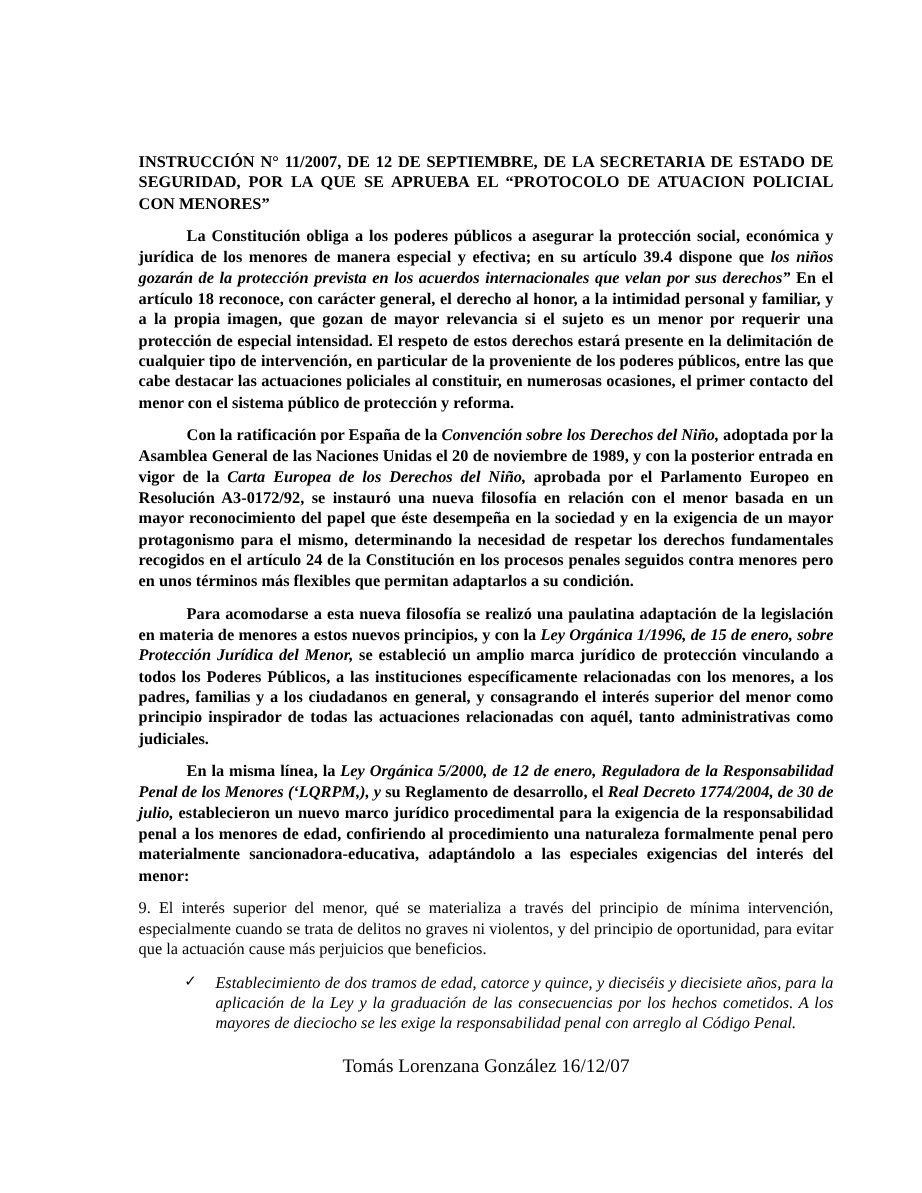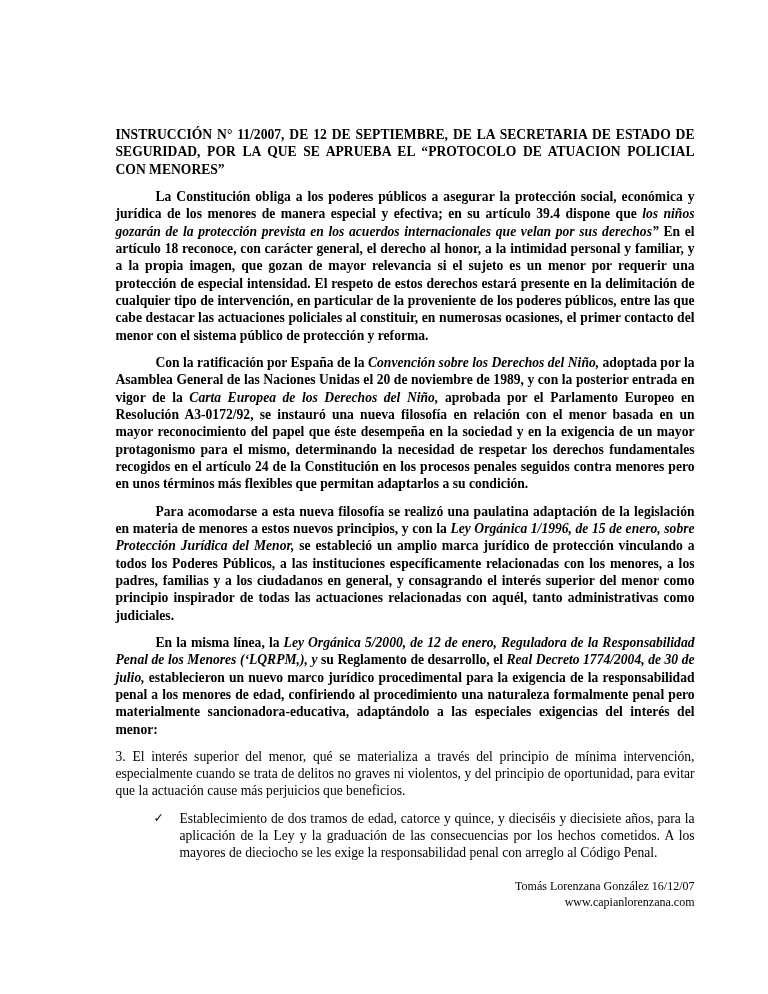--- a/index.html
+++ b/index.html
@@ -45,49 +45,49 @@
   }
   .check {
     flex: 0 0 26px;
     width: 26px;
     font-size: 12.5px;
     padding-top: 1px;
   }
   .bullet-text {
     flex: 1 1 auto;
     text-align: justify;
+    font-style: italic;
   }
   .footer {
-    text-align: right;
-    font-size: 12px;
+    text-align: center;
+    font-size: 16px;
     line-height: 1.35;
     margin-top: 16px;
   }
 </style>
 </head>
 <body>
 
 <div class="page">
 
   <h1 class="title">INSTRUCCIÓN N° 11/2007, DE 12 DE SEPTIEMBRE, DE LA SECRETARIA DE ESTADO DE SEGURIDAD, POR LA QUE SE APRUEBA EL “PROTOCOLO DE ATUACION POLICIAL CON MENORES”</h1>
 
   <p class="para indent"><span>La Constitución obliga a los poderes públicos a asegurar la protección social, económica y jurídica de los menores de manera especial y efectiva; en su artículo 39.4 dispone que </span><span class="italic">los niños gozarán de la protección prevista en los acuerdos internacionales que velan por sus derechos” </span><span>En el artículo 18 reconoce, con carácter general, el derecho al honor, a la intimidad personal y familiar, y a la propia imagen, que gozan de mayor relevancia si el sujeto es un menor por requerir una protección de especial intensidad. El respeto de estos derechos estará presente en la delimitación de cualquier tipo de intervención, en particular de la proveniente de los poderes públicos, entre las que cabe destacar las actuaciones policiales al constituir, en numerosas ocasiones, el primer contacto del menor con el sistema público de protección y reforma.</span></p>
 
   <p class="para indent"><span>Con la ratificación por España de la </span><span class="italic">Convención sobre los Derechos del Niño, </span><span>adoptada por la Asamblea General de las Naciones Unidas el 20 de noviembre de 1989, y con la posterior entrada en vigor de la </span><span class="italic">Carta Europea de los Derechos del Niño, </span><span>aprobada por el Parlamento Europeo en Resolución A3-0172/92, se instauró una nueva filosofía en relación con el menor basada en un mayor reconocimiento del papel que éste desempeña en la sociedad y en la exigencia de un mayor protagonismo para el mismo, determinando la necesidad de respetar los derechos fundamentales recogidos en el artículo 24 de la Constitución en los procesos penales seguidos contra menores pero en unos términos más flexibles que permitan adaptarlos a su condición.</span></p>
 
   <p class="para indent"><span>Para acomodarse a esta nueva filosofía se realizó una paulatina adaptación de la legislación en materia de menores a estos nuevos principios, y con la </span><span class="italic">Ley Orgánica 1/1996, de 15 de enero, sobre Protección Jurídica del Menor, </span><span>se estableció un amplio marca jurídico de protección vinculando a todos los Poderes Públicos, a las instituciones específicamente relacionadas con los menores, a los padres, familias y a los ciudadanos en general, y consagrando el interés superior del menor como principio inspirador de todas las actuaciones relacionadas con aquél, tanto administrativas como judiciales.</span></p>
 
   <p class="para indent"><span>En la misma línea, la </span><span class="italic">Ley Orgánica 5/2000, de 12 de enero, Reguladora de la Responsabilidad Penal de los Menores (‘LQRPM,), y </span><span>su Reglamento de desarrollo, el </span><span class="italic">Real Decreto 1774/2004, de 30 de julio, </span><span>establecieron un nuevo marco jurídico procedimental para la exigencia de la responsabilidad penal a los menores de edad, confiriendo al procedimiento una naturaleza formalmente penal pero materialmente sancionadora-educativa, adaptándolo a las especiales exigencias del interés del menor:</span></p>
 
-  <p class="para"><span>3. El interés superior del menor, qué se materializa a través del principio de mínima intervención, especialmente cuando se trata de delitos no graves ni violentos, y del principio de oportunidad, para evitar que la actuación cause más perjuicios que beneficios.</span></p>
+  <p class="para"><span>9. El interés superior del menor, qué se materializa a través del principio de mínima intervención, especialmente cuando se trata de delitos no graves ni violentos, y del principio de oportunidad, para evitar que la actuación cause más perjuicios que beneficios.</span></p>
 
 
   <div class="bullet-row">
     <span class="check">✓</span>
     <span class="bullet-text">Establecimiento de dos tramos de edad, catorce y quince, y dieciséis y diecisiete años, para la aplicación de la Ley y la graduación de las consecuencias por los hechos cometidos. A los mayores de dieciocho se les exige la responsabilidad penal con arreglo al Código Penal.</span>
   </div>
 
   <div class="footer">
     <div>Tomás Lorenzana González 16/12/07</div>
-    <div>www.capianlorenzana.com</div>
   </div>
 
 </div>
 
 </body></html>

